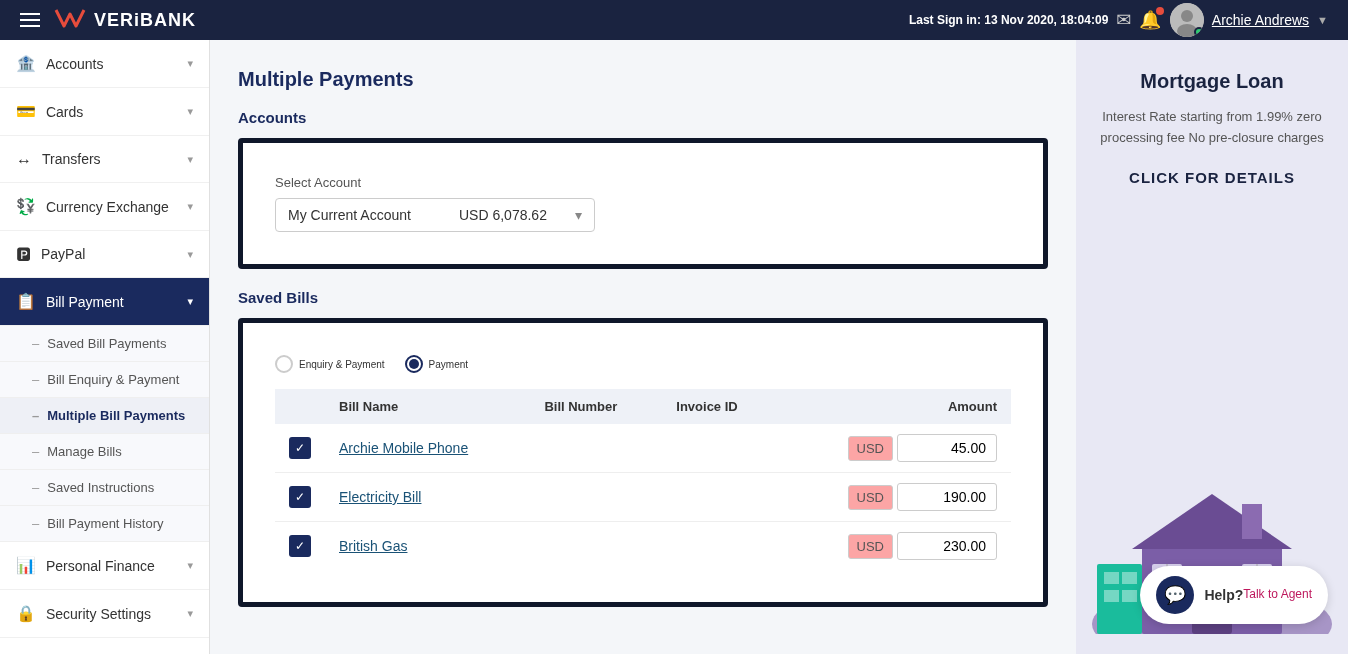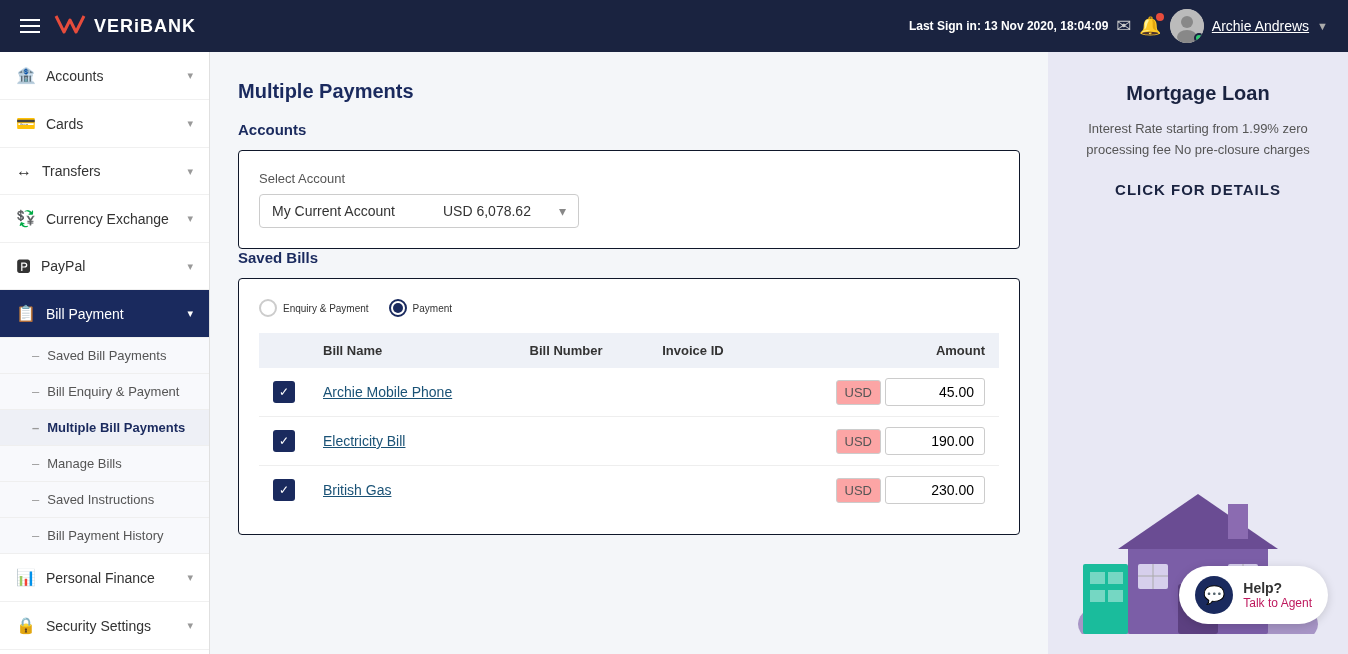--- a/index.html
+++ b/index.html
@@ -5,21 +5,21 @@
     * { margin: 0; padding: 0; box-sizing: border-box; }
     body { font-family: Arial, sans-serif; background: #f4f6f9; display: flex; flex-direction: column; height: 654px; overflow: hidden; }
 
     
     .header {
       background: #1a2340;
       display: flex;
       align-items: center;
       justify-content: space-between;
       padding: 0 20px;
-      height: 52px;
+      height: 40px;
       flex-shrink: 0;
       z-index: 10;
     }
     .header-left { display: flex; align-items: center; gap: 14px; }
     .hamburger-icon { display: flex; flex-direction: column; gap: 4px; cursor: pointer; }
     .hamburger-icon span { display: block; width: 20px; height: 2px; background: #fff; }
     .logo { display: flex; align-items: center; gap: 8px; }
     .logo-text { color: #fff; font-size: 18px; font-weight: bold; letter-spacing: 1px; }
     .logo-icon { width: 32px; height: 28px; }
     .header-right { display: flex; align-items: center; gap: 8px; }
@@ -77,23 +77,24 @@
       padding: 28px 28px 28px 28px;
       overflow-y: auto;
       background: #f4f6f9;
     }
 
     .page-title { font-size: 20px; font-weight: bold; color: #1a2a5e; margin-bottom: 18px; }
     .section-title { font-size: 15px; font-weight: bold; color: #1a2a5e; margin-bottom: 12px; }
 
     .card {
       background: #fff;
-      border: 1px solid #0f172a;
+      border: 5px solid #0f172a;
       border-radius: 4px;
-      padding: 20px;
+      padding: 32px;
+      margin-bottom: 20px;
     }
 
     
     .select-account-label { font-size: 13px; color: #555; margin-bottom: 8px; }
     .account-select {
       display: flex;
       align-items: center;
       border: 1px solid #ccc;
       border-radius: 4px;
       padding: 8px 12px;
@@ -142,21 +143,21 @@
       background: #fca5a5;
     }
     .amount-input {
       border: 1px solid #ccc; padding: 5px 10px; text-align: right; width: 100px;
       font-size: 14px; border-radius: 3px; background: #fff;
     }
     .amount-cell { display: flex; align-items: center; justify-content: flex-end; gap: 4px; }
 
     
     .right-panel {
-      width: 300px;
+      width: 272px;
       flex-shrink: 0;
       background: #e8e8f4;
       display: flex;
       flex-direction: column;
       align-items: center;
       padding: 30px 20px 20px;
       overflow: hidden;
       position: relative;
     }
     .promo-title { font-size: 20px; font-weight: bold; color: #1a2340; text-align: center; margin-bottom: 14px; }
@@ -171,21 +172,21 @@
     .chat-bubble {
       position: absolute; bottom: 30px; right: 20px;
       background: #fff; border-radius: 30px; padding: 10px 16px;
       display: flex; align-items: center; gap: 10px;
       box-shadow: 0 2px 10px rgba(0,0,0,0.15); cursor: pointer;
     }
     .chat-circle {
       width: 38px; height: 38px; background: #1a2a5e; border-radius: 50%;
       display: flex; align-items: center; justify-content: center; color: #fff; font-size: 18px;
     }
-    .chat-text-block { display: flex; flex-direction: column; }
+    .chat-text-block { display: flex; flex-direction: row; }
     .chat-help { font-weight: bold; font-size: 14px; color: #333; }
     .chat-agent { font-size: 12px; color: #be185d; }
 
     
   </style>
 </head>
 <body>
 
 <div class="header">
   <div class="header-left">

